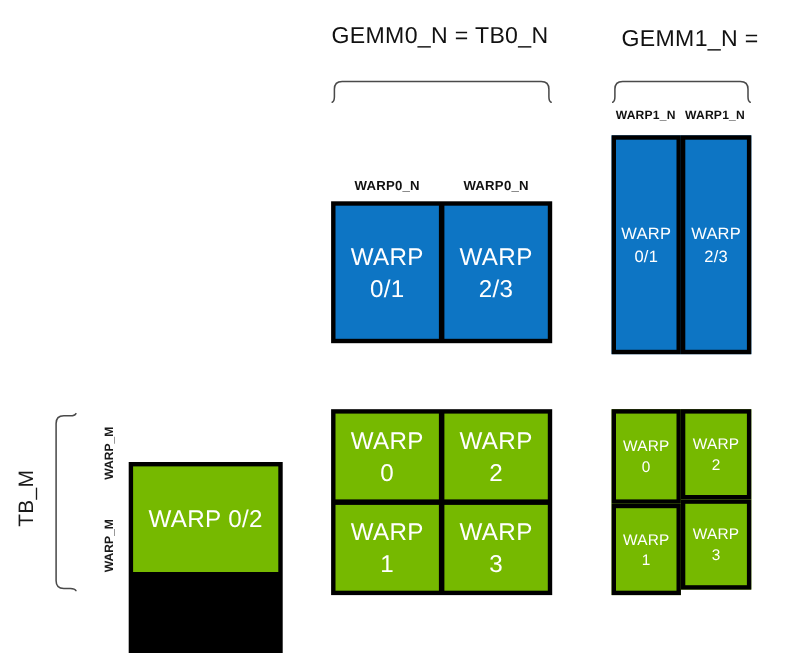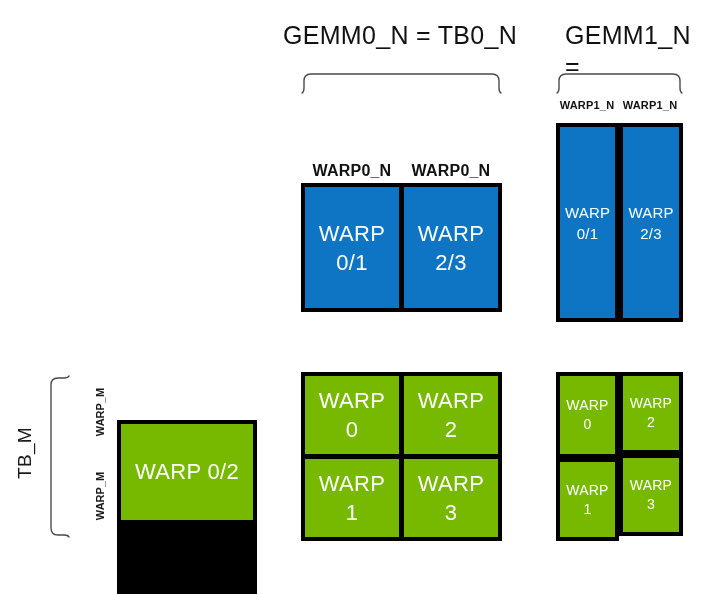--- a/index.html
+++ b/index.html
@@ -3,24 +3,24 @@
 <meta charset="utf-8">
 <style>
   html,body { margin:0; padding:0; background:#fff; }
   #canvas {
     position:relative; width:728px; height:594px;
     background:#ffffff; overflow:hidden;
     font-family:"Liberation Sans", sans-serif;
     color:#1a1a1a;
   }
   
-  .heading { position:absolute; font-size:25px; font-weight:400; letter-spacing:0.3px; color:#111; }
+  .heading { position:absolute; font-size:21px; font-weight:400; letter-spacing:0.3px; color:#111; }
   #gemm0-label { left:280px; top:21px; width:240px; text-align:center; }
   #gemm1-label { left:565px; top:8px; width:140px; text-align:left; line-height:31px;margin-top:12px; }
-  .tick-label { position:absolute; font-size:16px; font-weight:600; color:#111; text-align:center; letter-spacing:0.2px; }
+  .tick-label { position:absolute; font-size:12px; font-weight:600; color:#111; text-align:center; letter-spacing:0.2px; }
   #w0n-a { left:302px; top:162px; width:100px; }
   #w0n-b { left:401px; top:162px; width:100px; }
   #w1n-a { left:537px; top:99px;  width:100px; font-size:11px; }
   #w1n-b { left:600px; top:99px;  width:100px; font-size:11px; }
   
   .rot { position:absolute; transform:rotate(-90deg); text-align:center; }
   #tbm-label  { left:-35px; top:442px; width:120px; font-size:19px; font-weight:400; letter-spacing:0.3px; }
   #wm-0 { left:60px; top:406px; width:80px; font-size:11px; font-weight:600; }
   #wm-1 { left:60px; top:490px; width:80px; font-size:11px; font-weight:600; }
   

